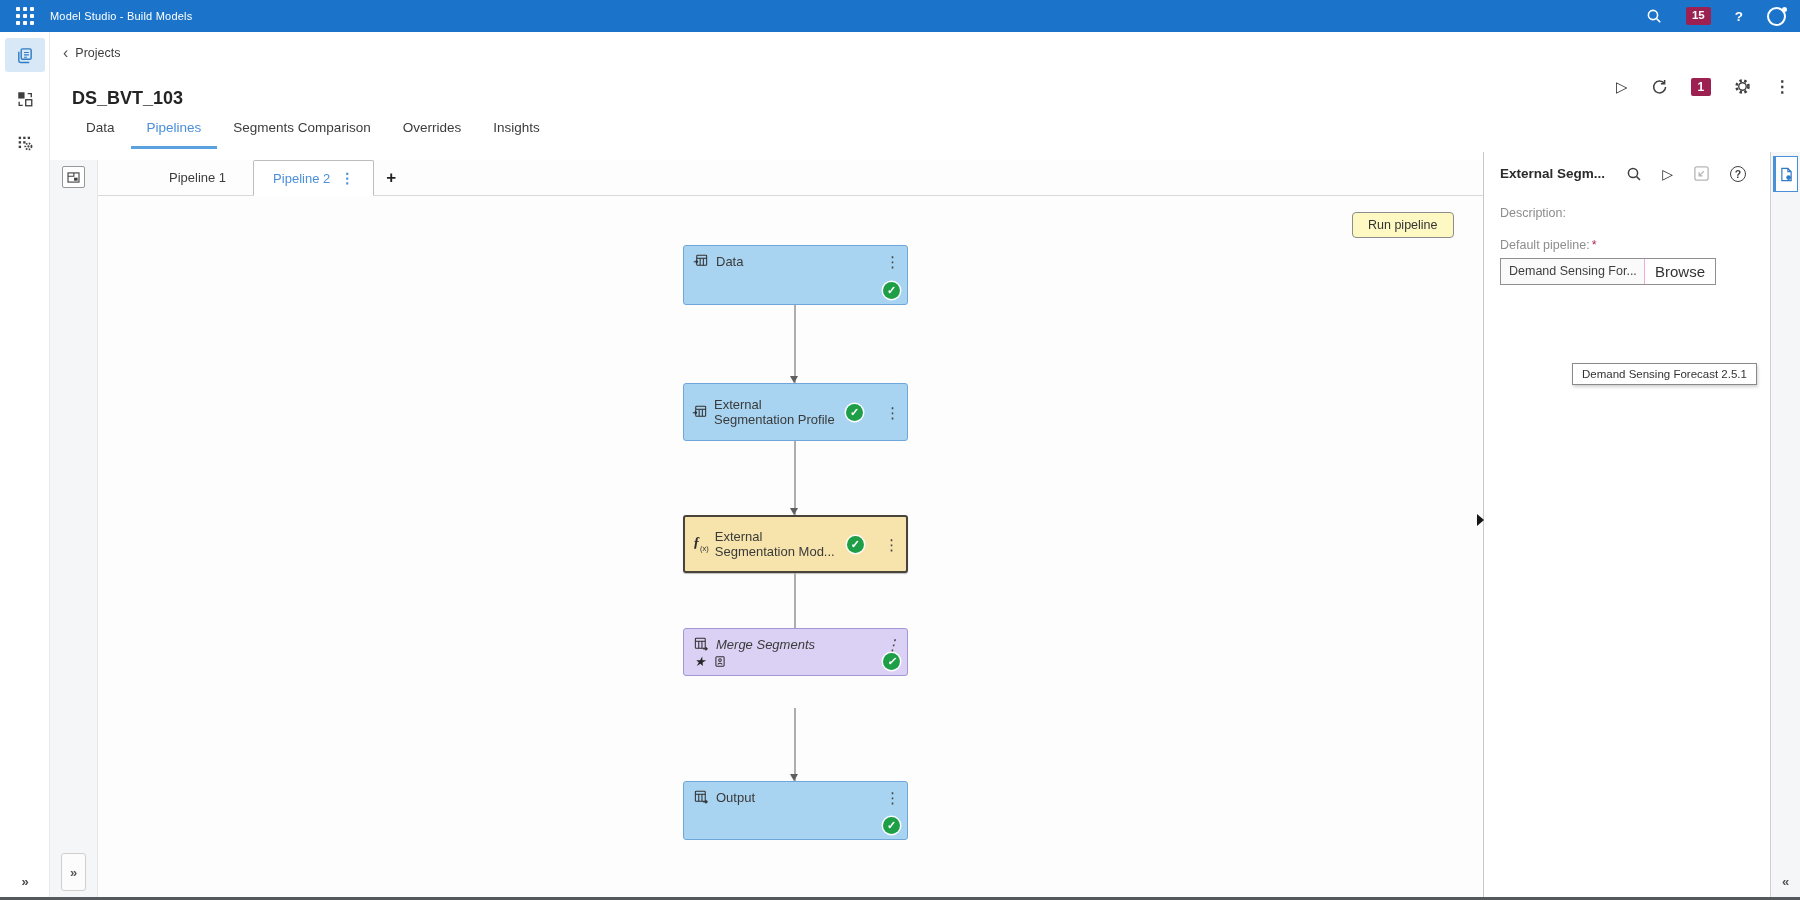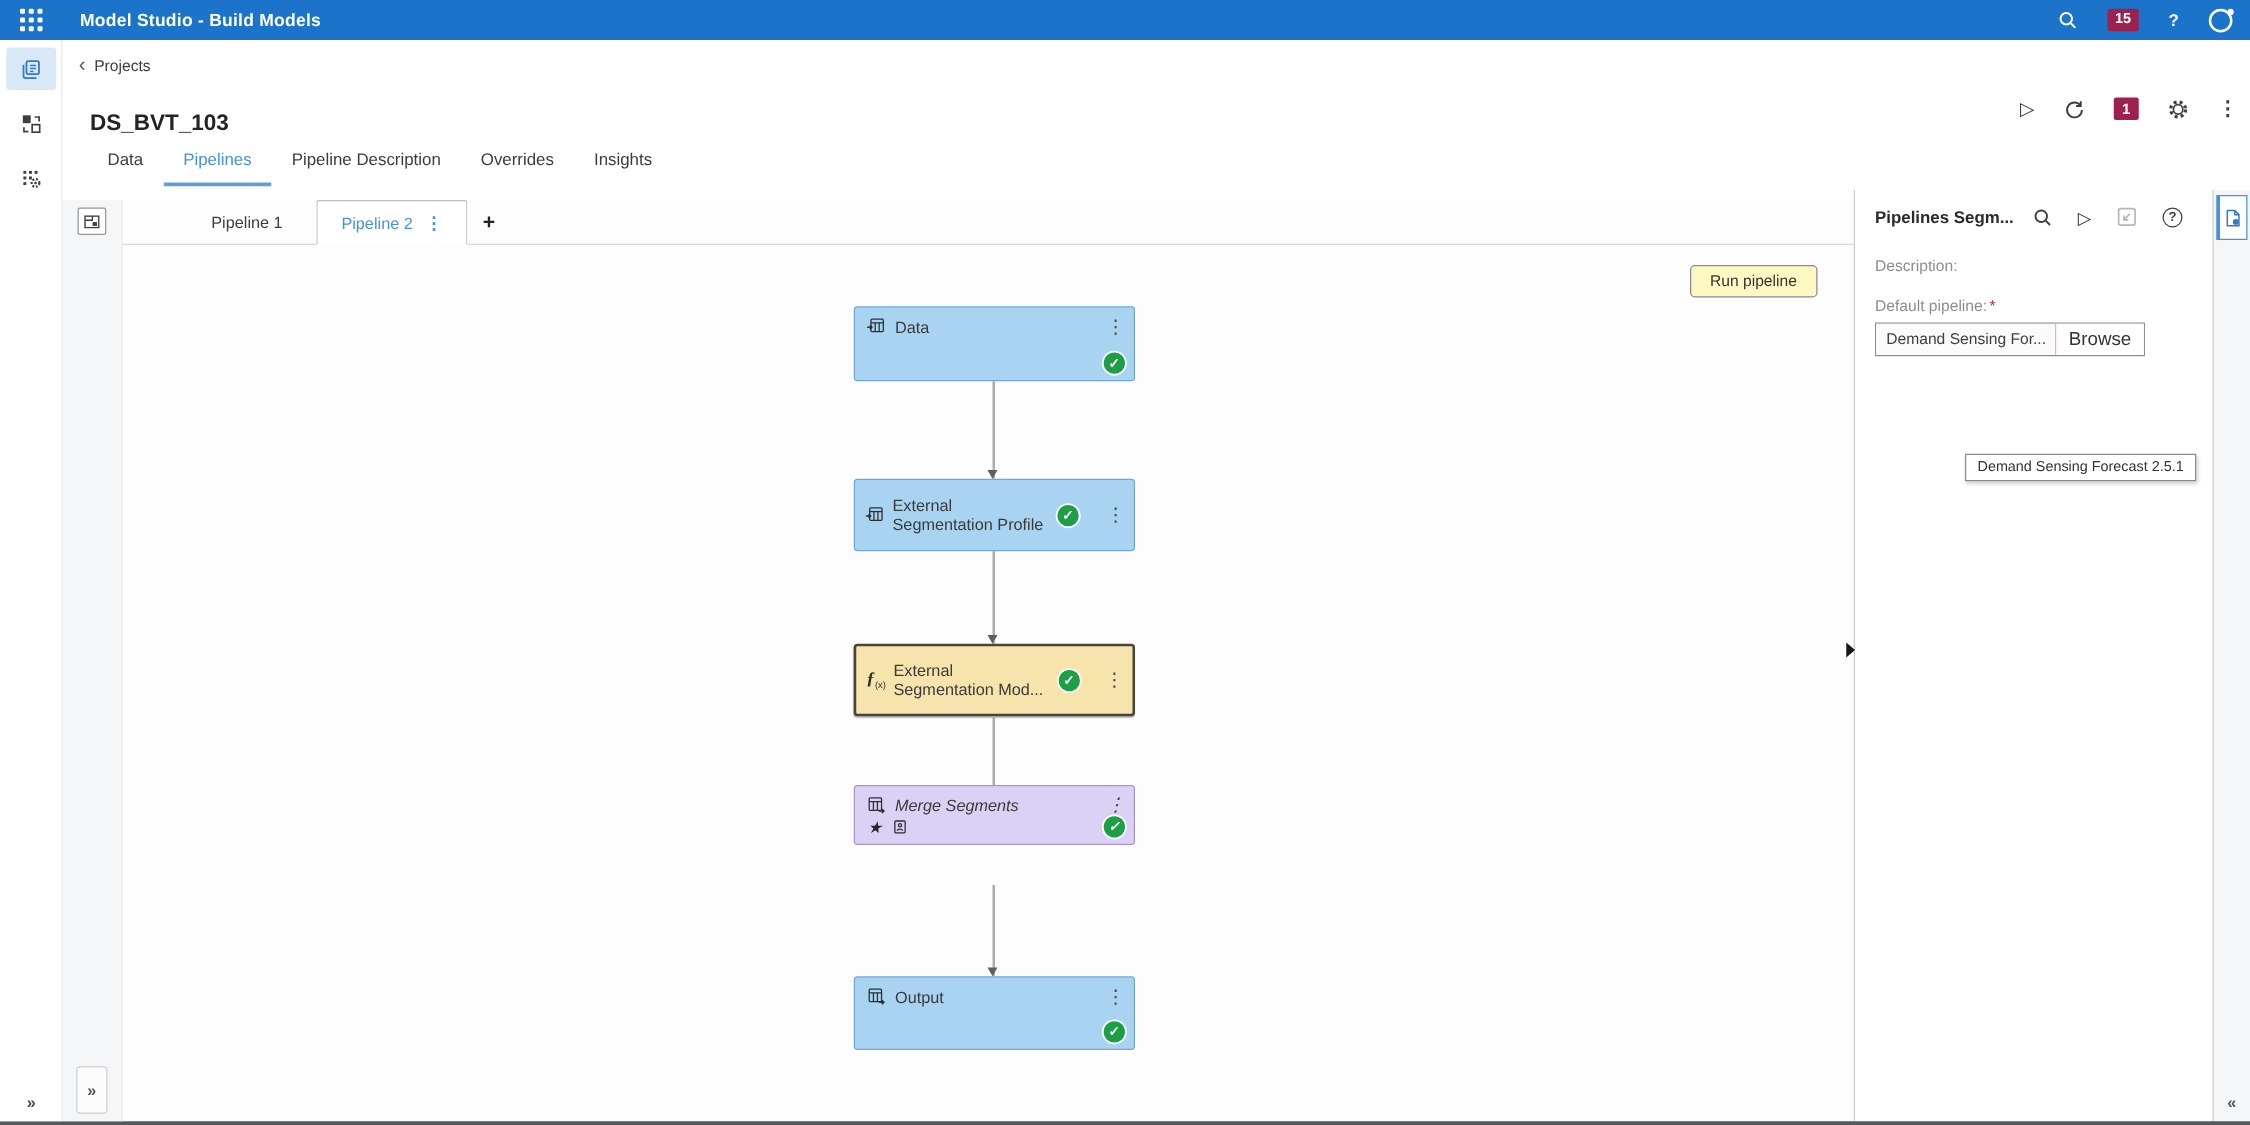--- a/index.html
+++ b/index.html
@@ -6,21 +6,21 @@
   html,body { width:1800px; height:900px; }
   body { font-family:"Liberation Sans", sans-serif; background:#fff; overflow:hidden; }
   .app { position:relative; width:1800px; height:900px; background:#fff; }
 
   
   .appbar { position:absolute; top:0; left:0; right:0; height:32px; background:#1b74c9;
             display:flex; align-items:center; color:#fff; z-index:20; }
   .waffle { width:50px; display:flex; justify-content:center; cursor:pointer; }
   .waffle-grid { display:grid; grid-template-columns:repeat(3,4px); grid-gap:3px; }
   .waffle-grid span { width:4px; height:4px; background:#fff; border-radius:1px; }
-  .appbar-title { font-size:14px; font-weight:bold; margin-left:14px; letter-spacing:.2px; }
+  .appbar-title { font-size:11px; font-weight:normal; letter-spacing:.2px; }
   .appbar-right { margin-left:auto; display:flex; align-items:center; gap:24px; padding-right:14px; }
   .badge { background:#9d2150; color:#fff; font-size:11.5px; font-weight:bold;
            padding:2px 6px; border-radius:2px; line-height:1.2; }
   .qmark { font-size:13.5px; font-weight:bold; cursor:pointer; }
   .avatar { position:relative; width:19px; height:19px; border:2px solid #fff; border-radius:50%; cursor:pointer; }
   .avatar-dot { position:absolute; top:-2px; right:-3px; width:5px; height:5px; background:#fff; border-radius:50%; }
   .icon-btn { display:flex; align-items:center; cursor:pointer; background:none; border:none; color:inherit; }
 
   
   .sidebar { position:absolute; top:32px; left:0; width:50px; bottom:3px; background:#fff;
@@ -227,21 +227,21 @@
           <circle cx="10" cy="10" r="7" fill="none" stroke="#3f3f3f" stroke-width="3.1" stroke-dasharray="2.8 2.9"></circle>
           <circle cx="10" cy="10" r="4.4" fill="none" stroke="#3f3f3f" stroke-width="1.6"></circle>
         </svg>
     </button>
     <span class="pa-kebab">⋮</span>
   </div>
 
   <div class="main-tabs">
     <div class="main-tab"><span>Data</span></div>
     <div class="main-tab active"><span>Pipelines</span><span class="tab-ind"></span></div>
-    <div class="main-tab"><span>Pipeline Description</span></div>
+    <div class="main-tab"><span>Segments Comparison</span></div>
     <div class="main-tab"><span>Overrides</span></div>
     <div class="main-tab"><span>Insights</span></div>
   </div>
 
   <div class="rail">
     <div class="minimap">
       <svg width="13" height="11" viewBox="0 0 14 12" fill="none" stroke="#3f3f3f" stroke-width="1.2">
           <rect x="1" y="1" width="12" height="10"></rect>
           <rect x="7.6" y="6.2" width="3.9" height="3.3" fill="#3f3f3f" stroke="none"></rect>
           <path d="M1 4.6 h6.4 V1"></path>
@@ -372,21 +372,21 @@
         <span class="kebab">⋮</span>
       </div>
       <span class="check check-abs">✓</span>
     </div>
   </div>
 
   <div class="splitter"></div>
 
   <div class="rpanel">
     <div class="rp-head">
-      <span class="rp-title">Pipelines Segm...</span>
+      <span class="rp-title">External Segm...</span>
       <span class="rp-icons">
         <button class="icon-btn">
           <svg width="16" height="16" viewBox="0 0 16 16" fill="none" stroke="#3f3f3f" stroke-width="1.5">
               <circle cx="7" cy="7" r="4.6"></circle>
               <line x1="10.6" y1="10.6" x2="14" y2="14"></line>
             </svg>
         </button>
         <span class="rp-play">▷</span>
         <button class="icon-btn dim">
           <svg width="17" height="17" viewBox="0 0 18 18" fill="none" stroke="#3f3f3f" stroke-width="1.4">

